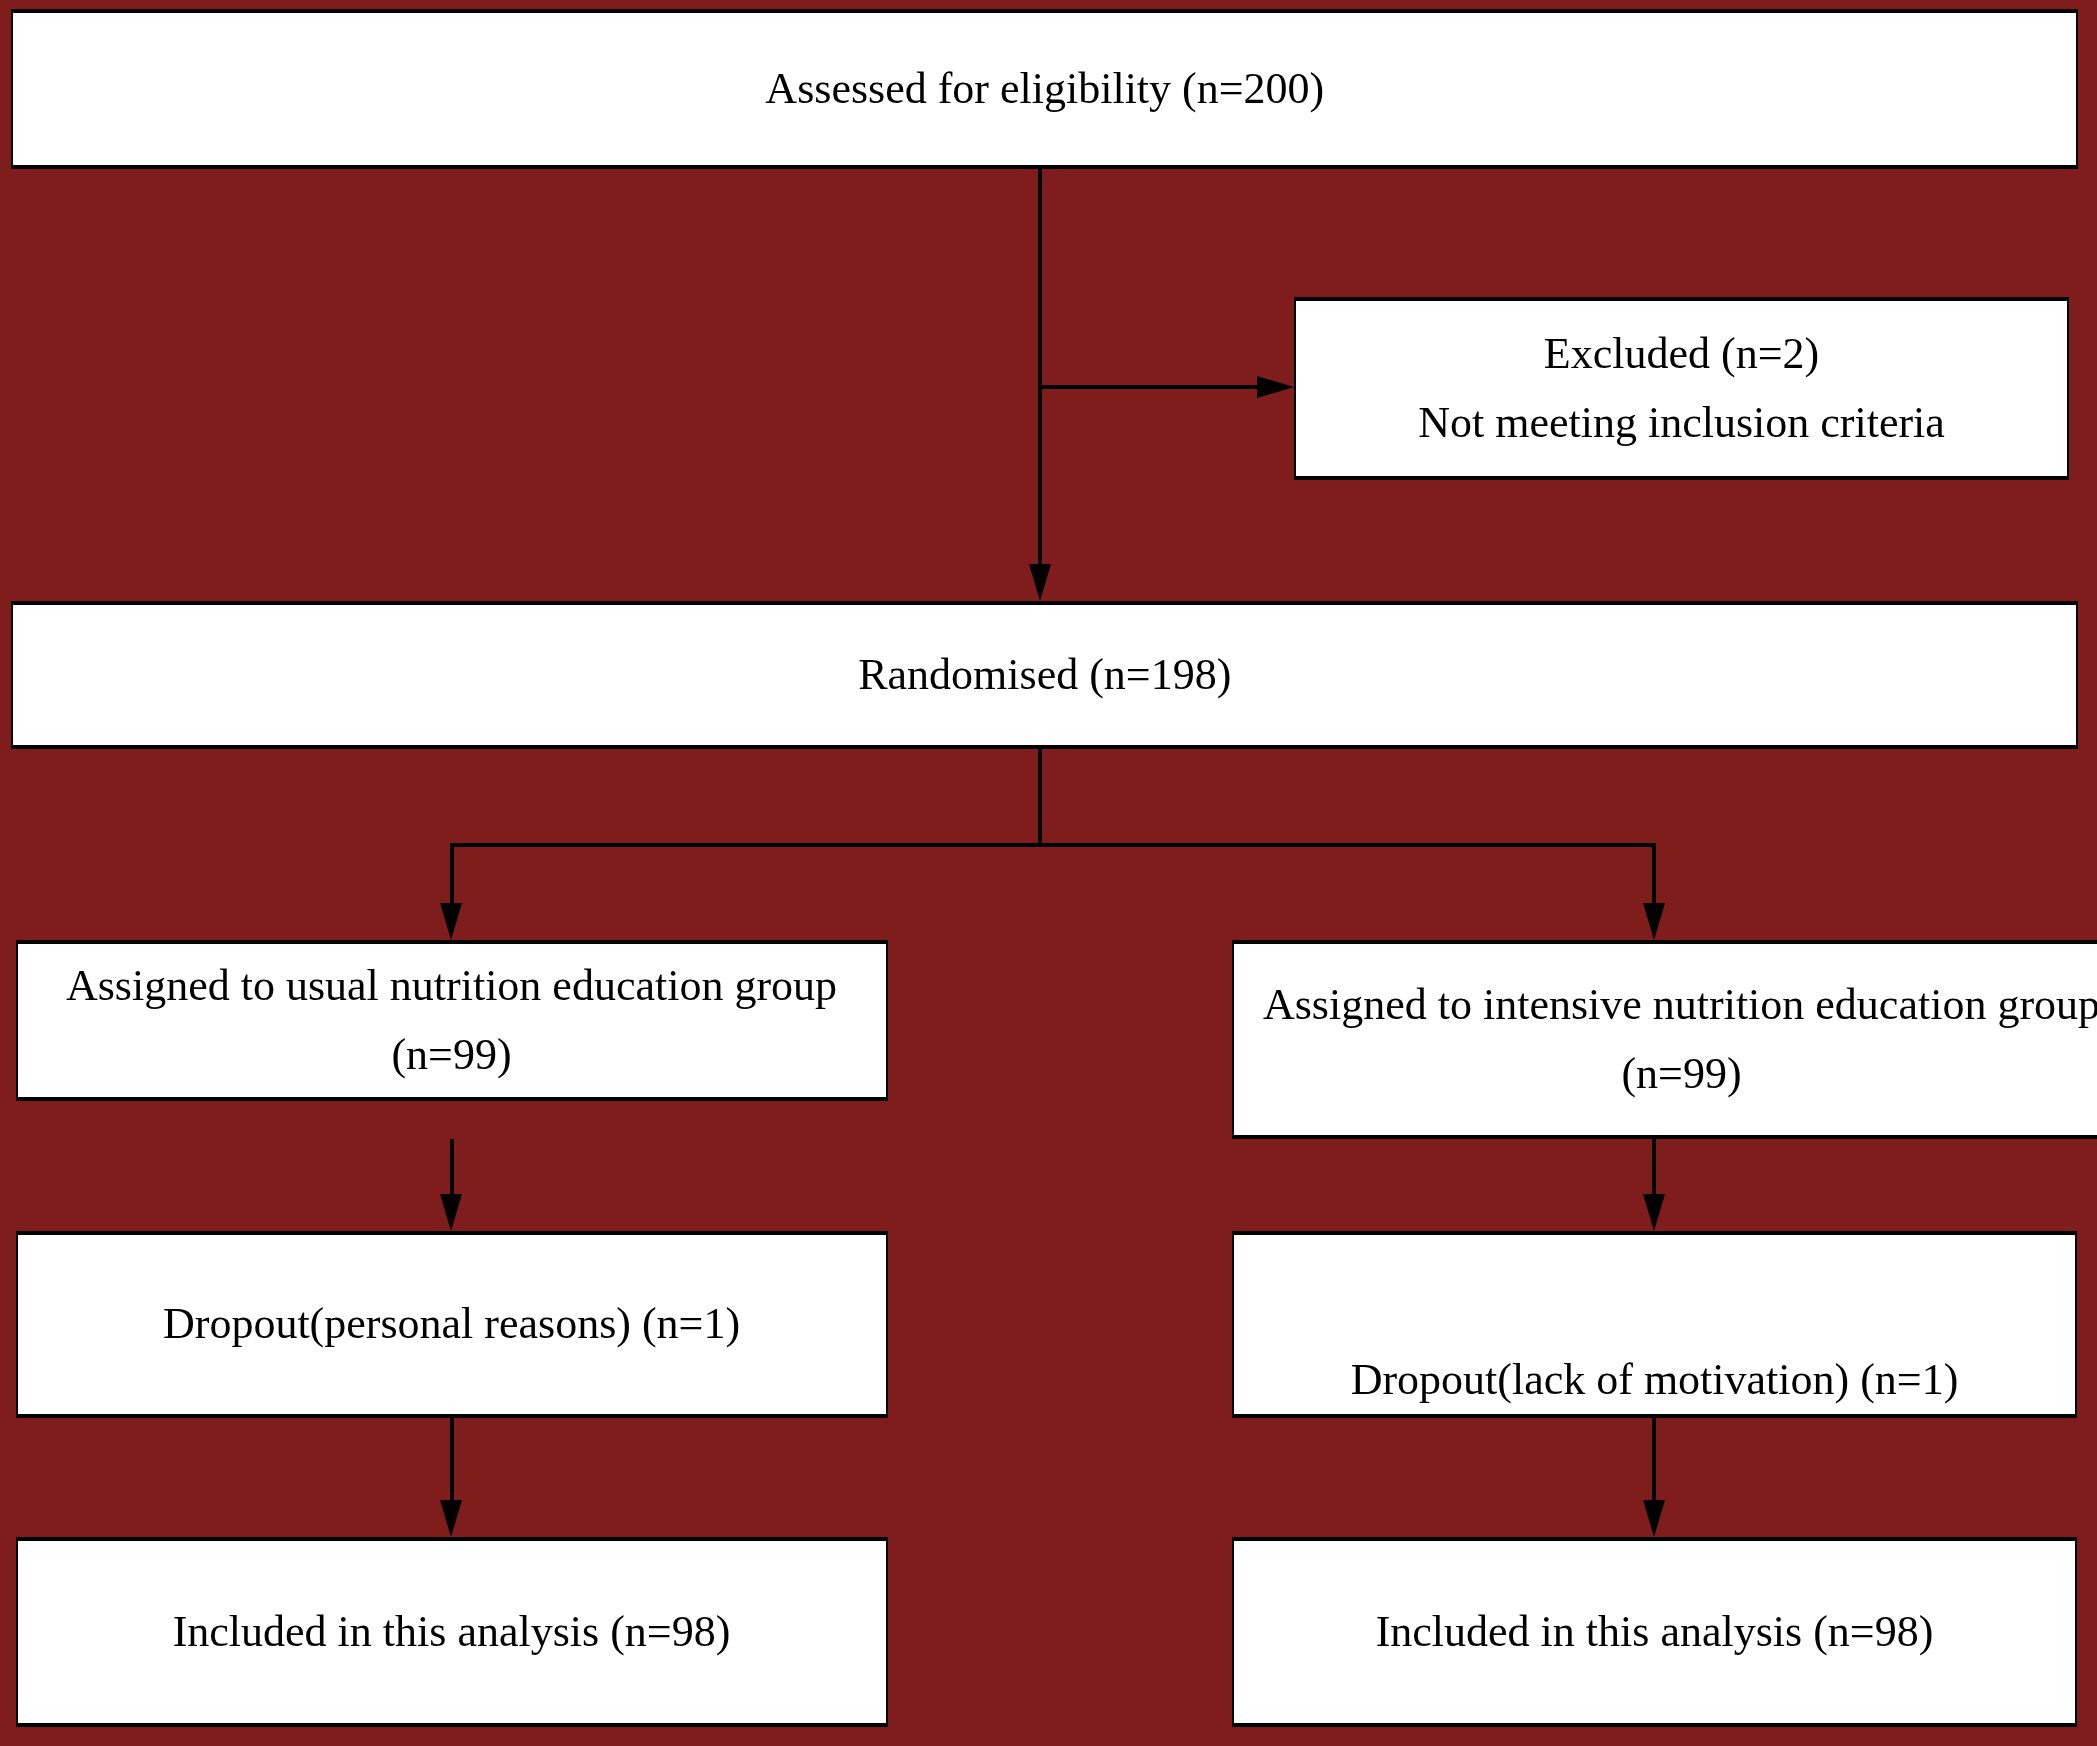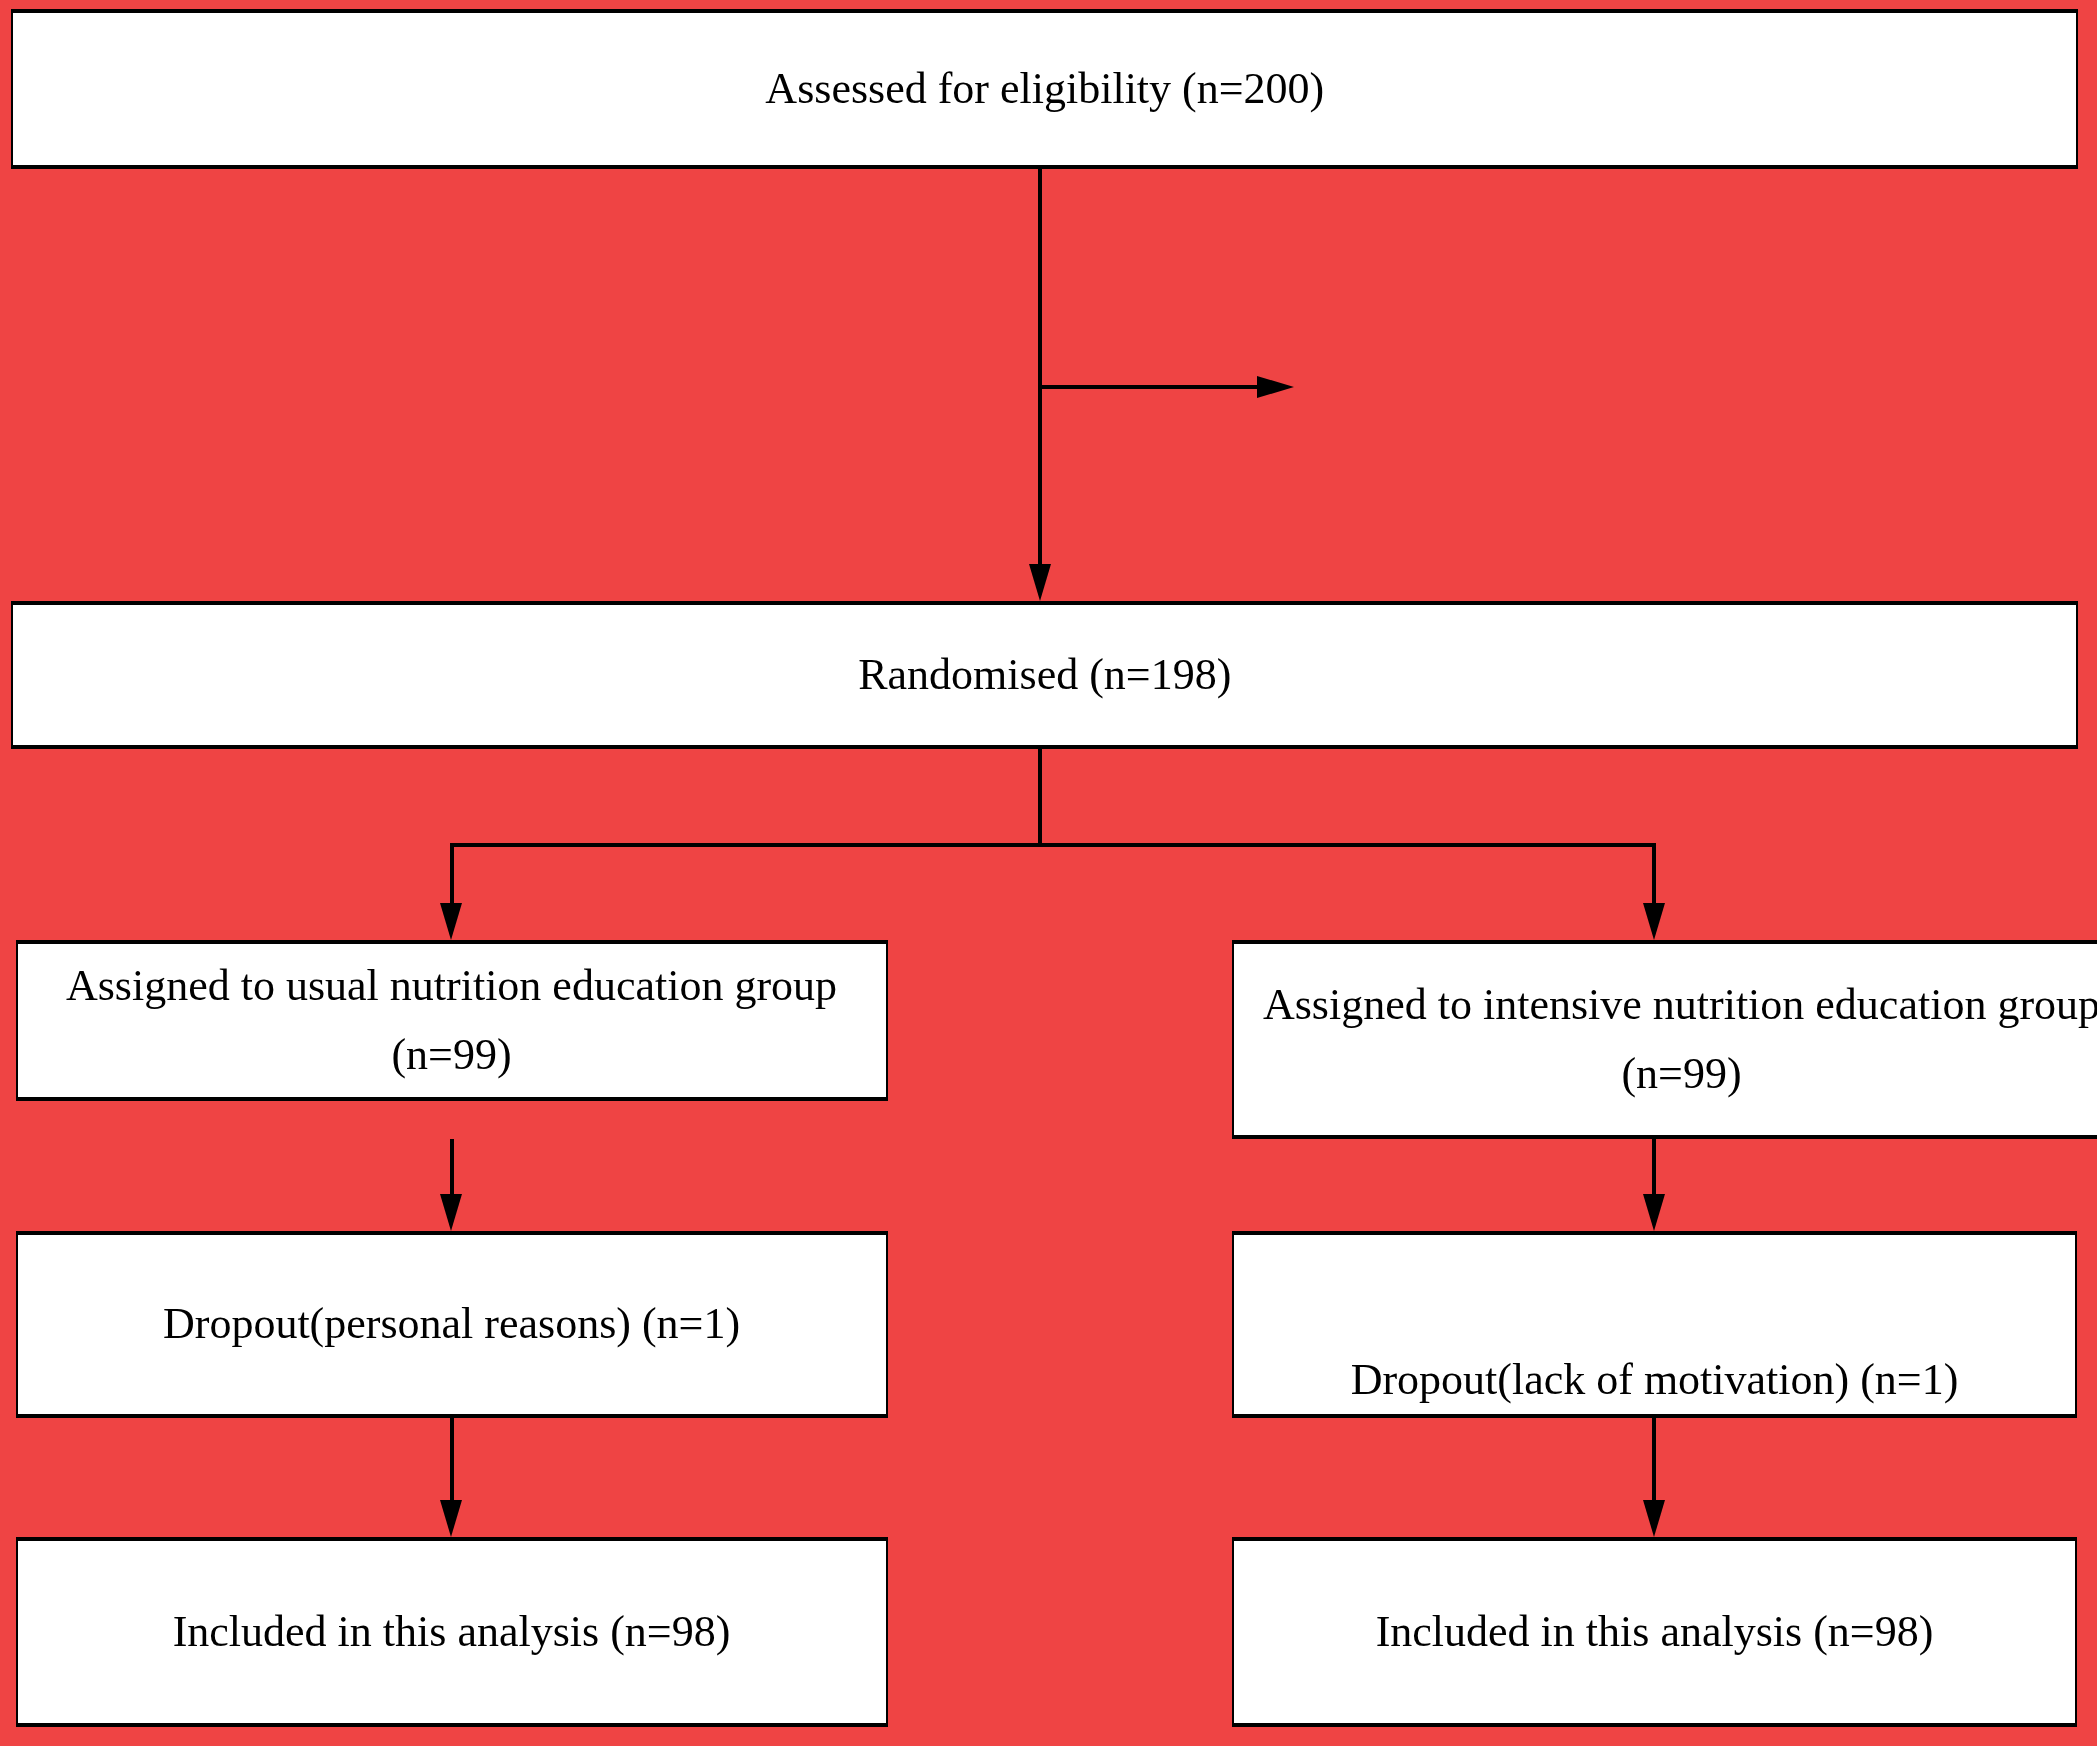--- a/index.html
+++ b/index.html
@@ -4,21 +4,21 @@
 <style>
   html, body {
     margin: 0;
     padding: 0;
     background: #ffffff;
   }
   #stage {
     position: relative;
     width: 2097px;
     height: 1747px;
-    background: #ef4444;
+    background: #7f1d1d;
     font-family: "Liberation Serif", "DejaVu Serif", serif;
     color: #000000;
     overflow: hidden;
   }
   .box {
     position: absolute;
     box-sizing: border-box;
     background: #ffffff;
     border: solid #000000;
     border-width: 4.2px 2.8px;
@@ -95,20 +95,24 @@
 </style>
 </head>
 <body>
 
 <div id="stage">
 
   <div class="box" id="box-assessed">
     <span>Assessed for eligibility (n=200)</span>
   </div>
 
+  <div class="box" id="box-excluded">
+    <span>Excluded (n=2)</span>
+    <span>Not meeting inclusion criteria</span>
+  </div>
 
   <div class="box" id="box-randomised">
     <span>Randomised (n=198)</span>
   </div>
 
   <div class="box" id="box-assigned-usual">
     <span>Assigned to usual nutrition education group</span>
     <span>(n=99)</span>
   </div>
 

